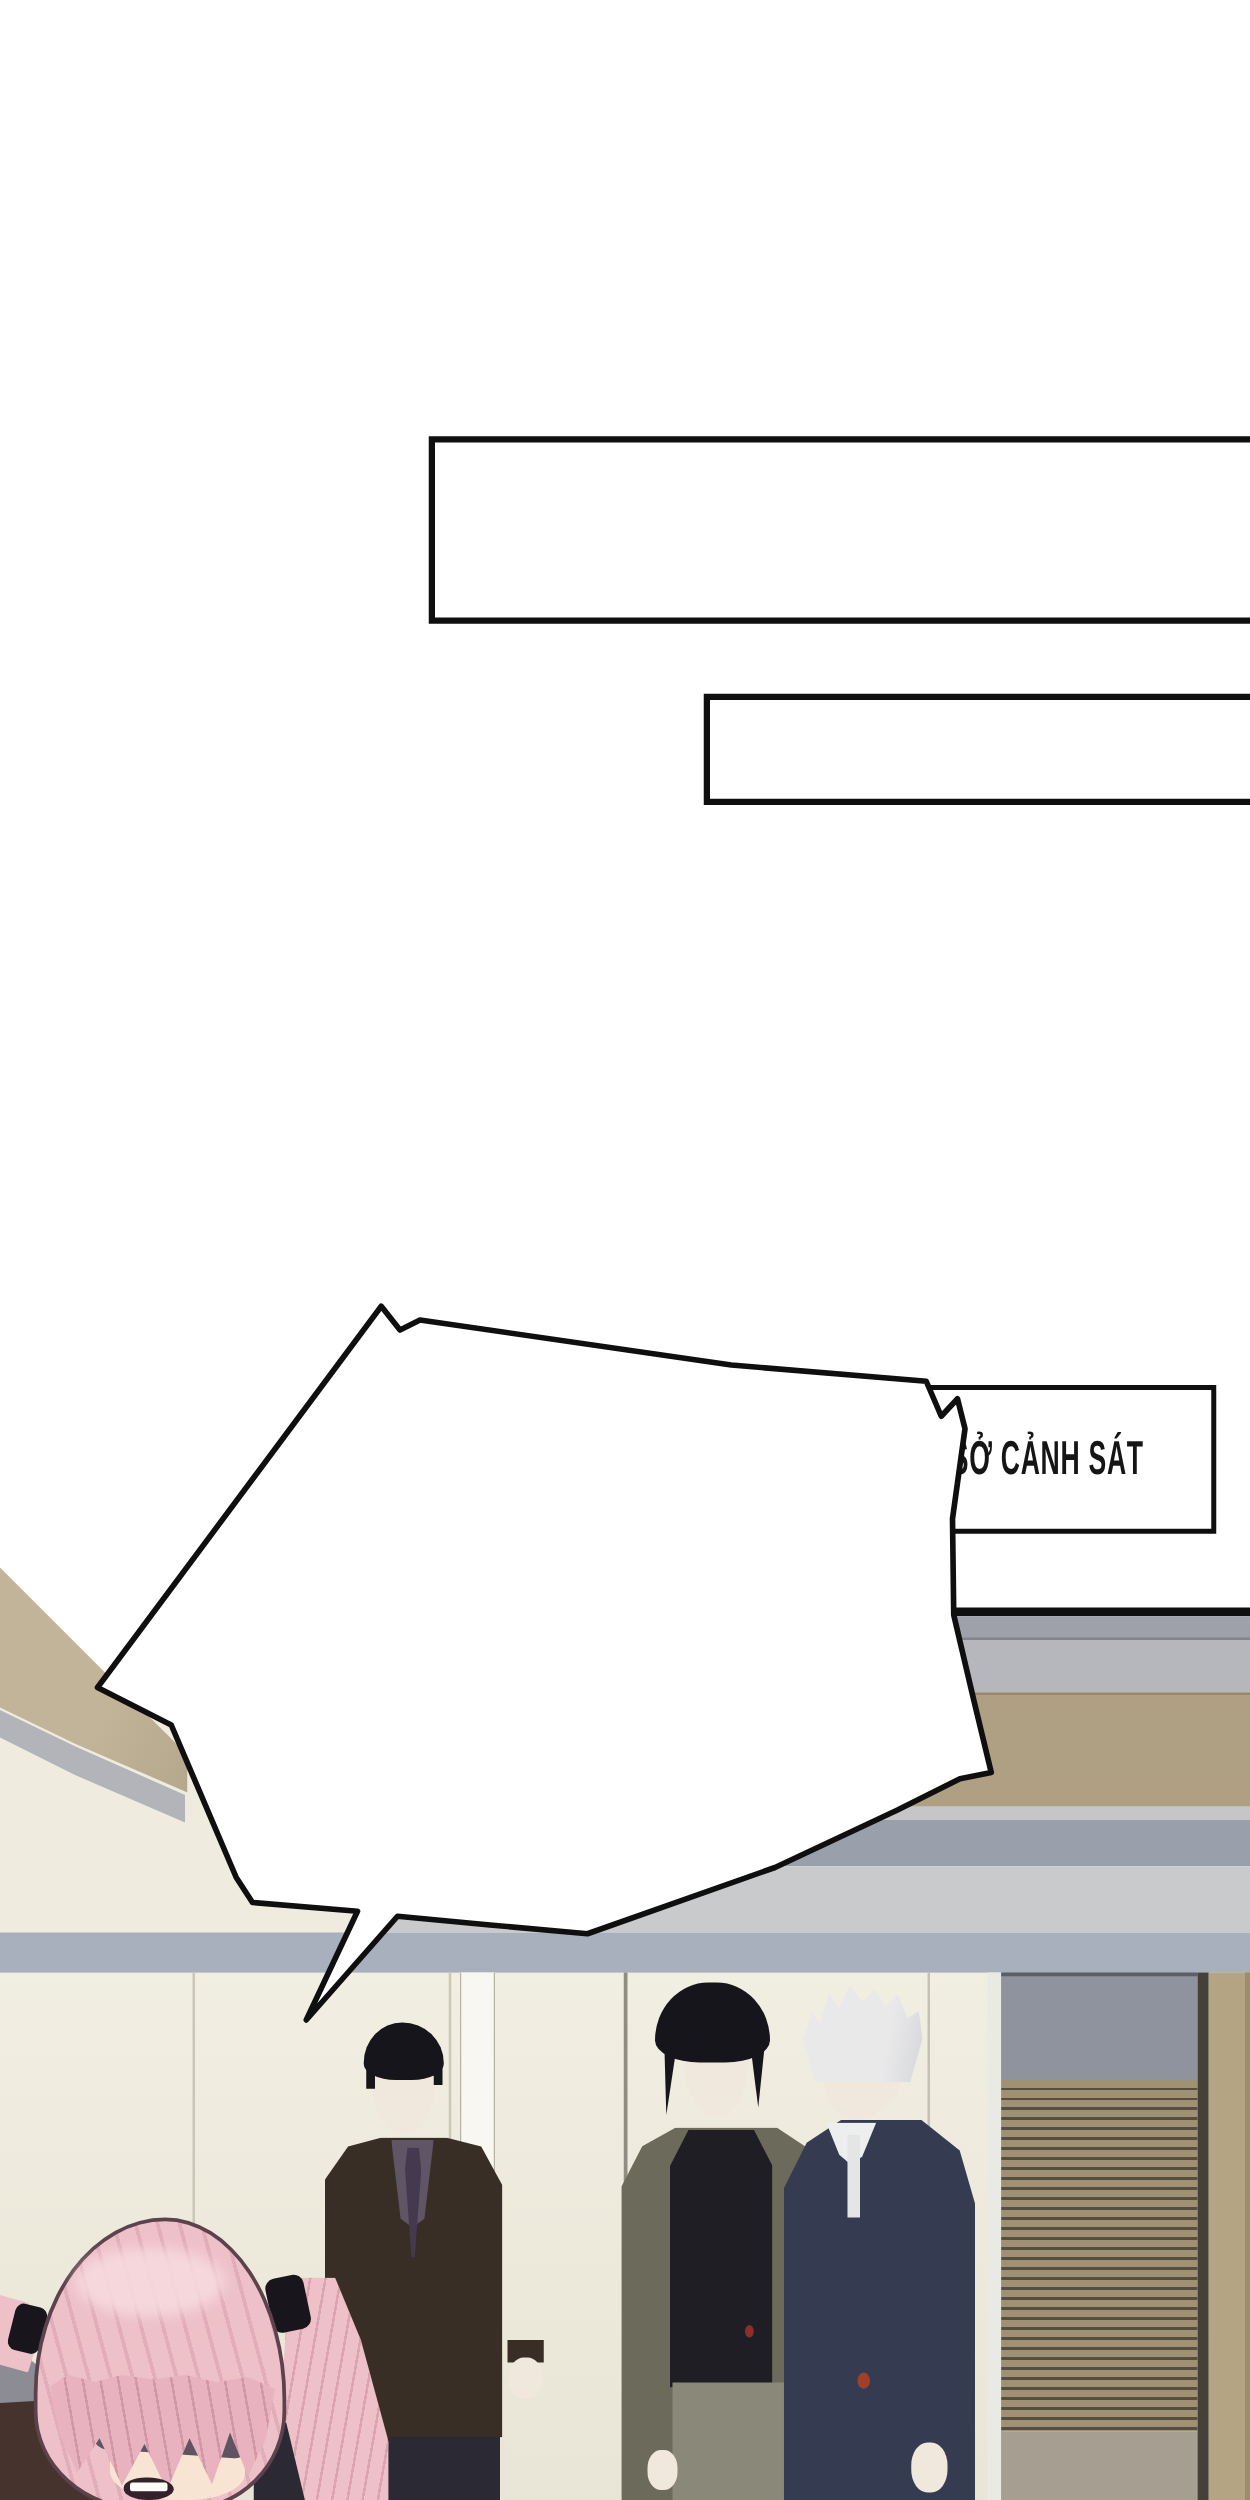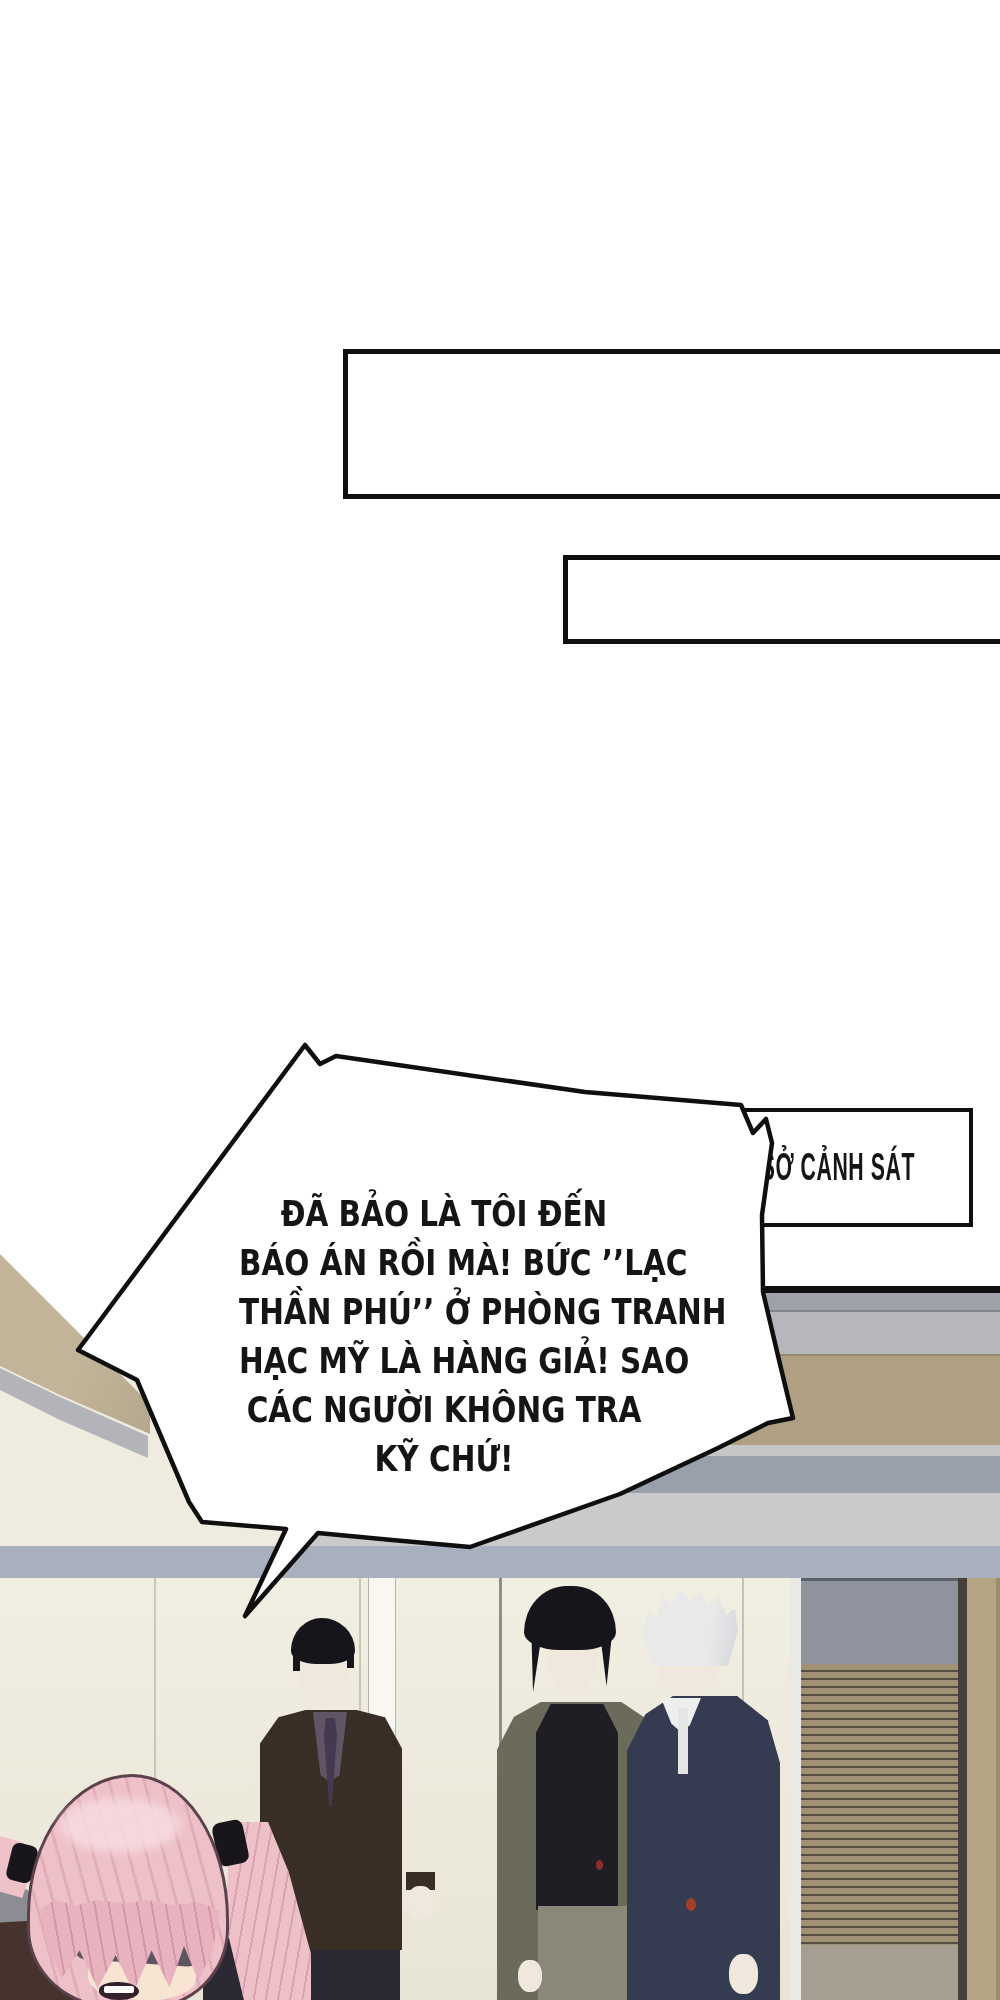--- a/index.html
+++ b/index.html
@@ -221,22 +221,14 @@
       <div class="blindfold"></div>
       <div class="bangs"></div>
       <div class="mouth"></div>
       <div class="teeth"></div>
     </div>
   </div>
 
   <svg class="bubble-svg" width="820" height="620" viewBox="0 0 820 620">
     <path d="M305,25 L320,44 L336,36 L585,72 L741,85 L753,113 L766,99 L772,123 L762,195 L763,272 L779,340 L793,398 L768,403 L718,428 L620,474 L470,527 L392,520 L318,513 L245,596 L286,509 L202,502 L189,482 L137,360 L78,330 Z" fill="#ffffff" stroke="#0f0f0f" stroke-width="4.5" stroke-linejoin="round"></path>
   </svg>
-  <div class="bubble-text">
-    <div class="bubble-line">ĐÃ BẢO LÀ TÔI ĐẾN</div>
-    <div class="bubble-line">BÁO ÁN RỒI MÀ! BỨC ’’LẠC</div>
-    <div class="bubble-line">THẦN PHÚ’’ Ở PHÒNG TRANH</div>
-    <div class="bubble-line">HẠC MỸ LÀ HÀNG GIẢ! SAO</div>
-    <div class="bubble-line">CÁC NGƯỜI KHÔNG TRA</div>
-    <div class="bubble-line">KỸ CHỨ!</div>
-  </div>
 
 </div>
 
 </body></html>

